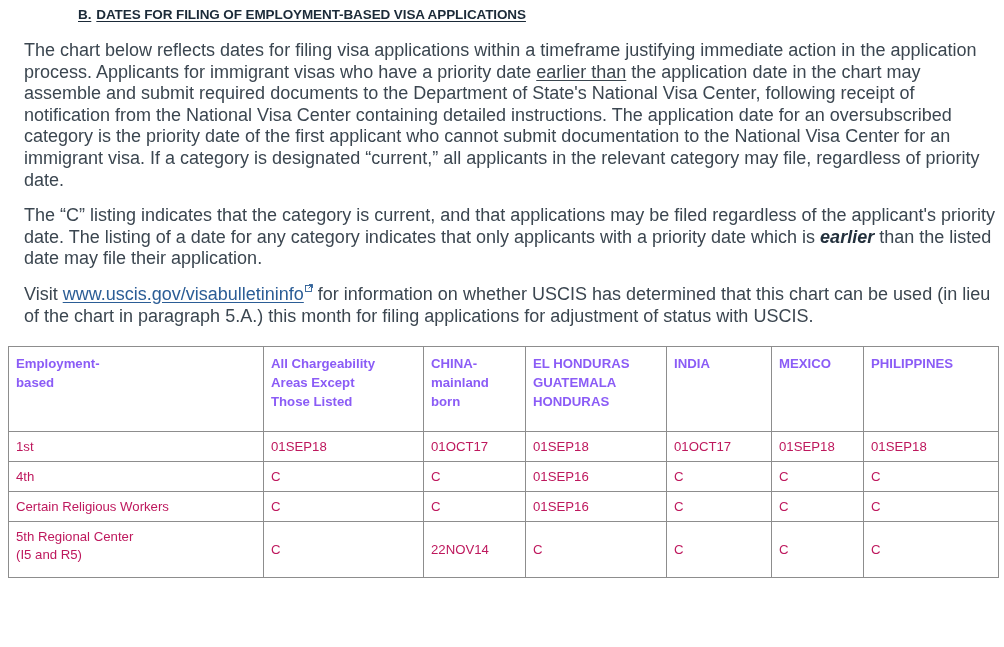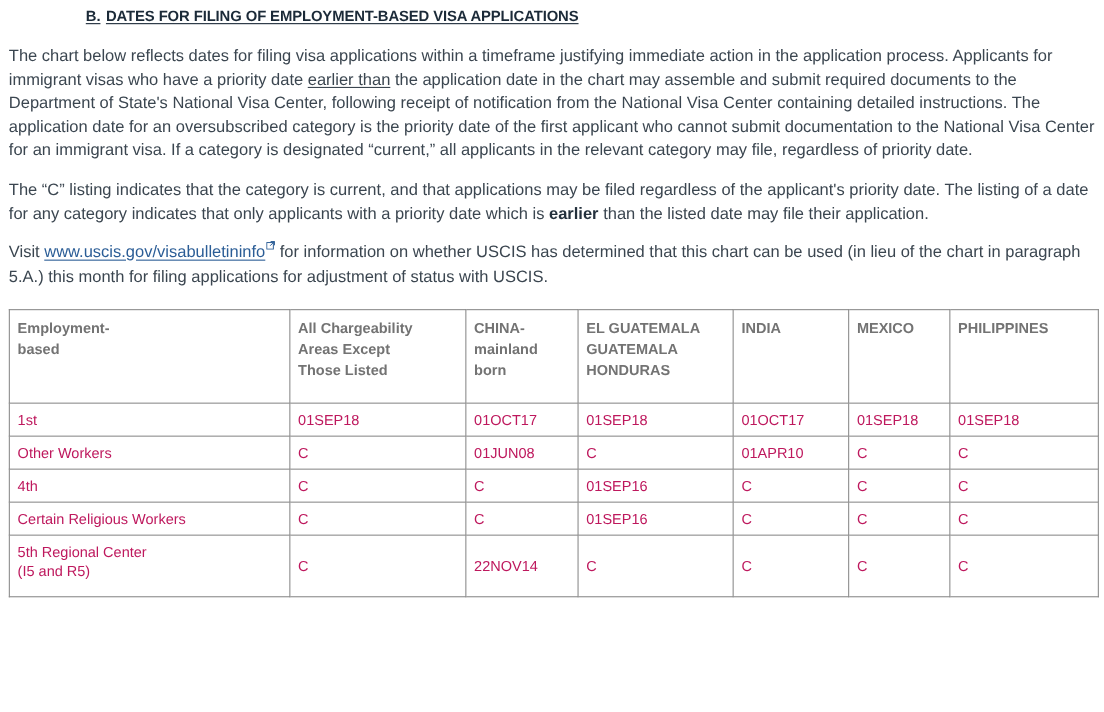--- a/index.html
+++ b/index.html
@@ -35,31 +35,31 @@
     text-decoration: underline;
     text-underline-offset: 2px;
   }
   .heading .title {
     text-decoration: underline;
     text-underline-offset: 2px;
     margin-left: 5px;
   }
   .para {
     margin: 0;
-    padding: 0 6px 0 8px;
+    padding: 0 6px 0 24px;
     line-height: 21.6px;
-    font-size: 15px;
+    font-size: 18px;
     color: #3b4650;
     text-align: left;
   }
   .para.p1 { padding-top: 17px; }
   .para.p2 { padding-top: 14px; }
   .para.p3 { padding-top: 14px; }
   .u { text-decoration: underline; text-underline-offset: 2px; }
-  .b { font-weight: bold; color: #23303c; }
+  .b { font-weight: bold; color: #23303c; font-style: italic; }
   a.link {
     color: #2b5d96;
     text-decoration: underline;
     text-underline-offset: 2px;
     margin-top: 40px;
   }
   .ext-icon {
     display: inline-block;
     vertical-align: super;
     width: 8px;
@@ -81,21 +81,21 @@
   table.vb th, table.vb td {
     border: 1px solid #8d8d8d;
     padding: 5px 6px 5px 7px;
     vertical-align: top;
     text-align: left;
     font-weight: normal;
     line-height: 19px;
   }
   table.vb thead th {
     font-weight: bold;
-    color: #737373;
+    color: #8b5cf6;
     height: 72px;
     vertical-align: top;
     padding-top: 7px;
   }
   table.vb tbody td {
     height: 18px;
     color: #be185d;
   }
   table.vb tbody tr.tall td {
     height: 44px;
@@ -160,21 +160,21 @@
             <span class="hdr-line">All Chargeability</span>
             <span class="hdr-line">Areas Except</span>
             <span class="hdr-line">Those Listed</span>
           </th>
           <th>
             <span class="hdr-line">CHINA-</span>
             <span class="hdr-line">mainland</span>
             <span class="hdr-line">born</span>
           </th>
           <th>
-            <span class="hdr-line">EL GUATEMALA</span>
+            <span class="hdr-line">EL HONDURAS</span>
             <span class="hdr-line">GUATEMALA</span>
             <span class="hdr-line">HONDURAS</span>
           </th>
           <th>
             <span class="hdr-line">INDIA</span>
           </th>
           <th>
             <span class="hdr-line">MEXICO</span>
           </th>
           <th>
@@ -189,31 +189,20 @@
           </td>
           <td>01SEP18</td>
           <td>01OCT17</td>
           <td>01SEP18</td>
           <td>01OCT17</td>
           <td>01SEP18</td>
           <td>01SEP18</td>
         </tr>
         <tr>
           <td class="label">
-            <span class="hdr-line">Other Workers</span>
-          </td>
-          <td>C</td>
-          <td>01JUN08</td>
-          <td>C</td>
-          <td>01APR10</td>
-          <td>C</td>
-          <td>C</td>
-        </tr>
-        <tr>
-          <td class="label">
             <span class="hdr-line">4th</span>
           </td>
           <td>C</td>
           <td>C</td>
           <td>01SEP16</td>
           <td>C</td>
           <td>C</td>
           <td>C</td>
         </tr>
         <tr>

